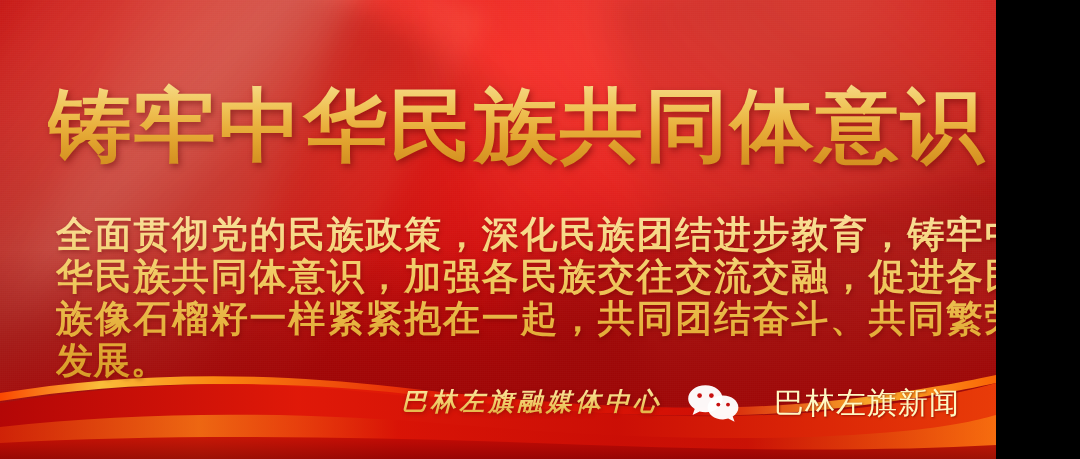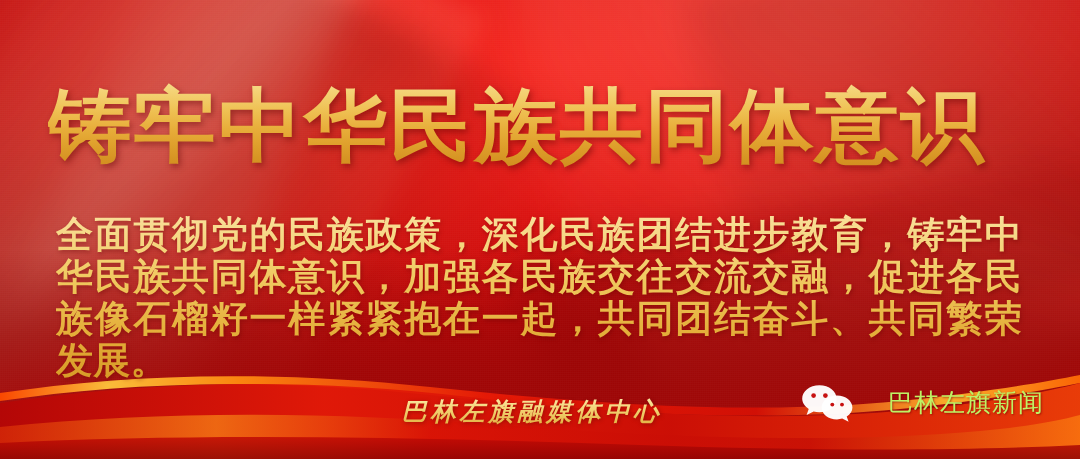--- a/index.html
+++ b/index.html
@@ -7,21 +7,21 @@
     margin: 0;
     padding: 0;
     background: #000;
   }
   body {
     font-family: "Liberation Sans", "DejaVu Sans", sans-serif;
   }
 
   #banner {
     position: relative;
-    width: 1080px;
+    width: 996px;
     height: 459px;
     overflow: hidden;
     background: #d40d0d;
   }
 
   
   .bg-base {
     position: absolute;
     inset: 0;
     background:
@@ -156,38 +156,37 @@
     letter-spacing: 4px;
     font-style: italic;
     font-weight: bold;
     font-family: "DejaVu Serif", "Liberation Serif", serif;
     background: linear-gradient(to bottom, #fbeaa8 0%, #f2d170 45%, #e0ad3c 100%);
     -webkit-background-clip: text;
     background-clip: text;
     color: transparent;
     -webkit-text-fill-color: transparent;
     filter: drop-shadow(1px 1px 2px rgba(90,0,0,0.45));
-    margin-top: 10px;
   }
 
   
   .wechat-badge {
     position: absolute;
     right: 36px;
     top: 383px;
     display: flex;
     align-items: center;
     gap: 11px;
   }
   .wechat-icon { display:block; width: 52px; height: 40px; }
   .wechat-label {
-    font-size: 25px;
+    font-size: 30px;
     line-height: 34px;
     letter-spacing: 1px;
-    color: #bef264;
+    color: #fef9c3;
     font-weight: normal;
     font-family: "DejaVu Sans", "Liberation Sans", sans-serif;
     text-shadow: 1px 1px 2px rgba(110,0,0,0.55);
     white-space: nowrap;
     margin-left: 24px;
   }
 </style>
 </head>
 <body>
 

